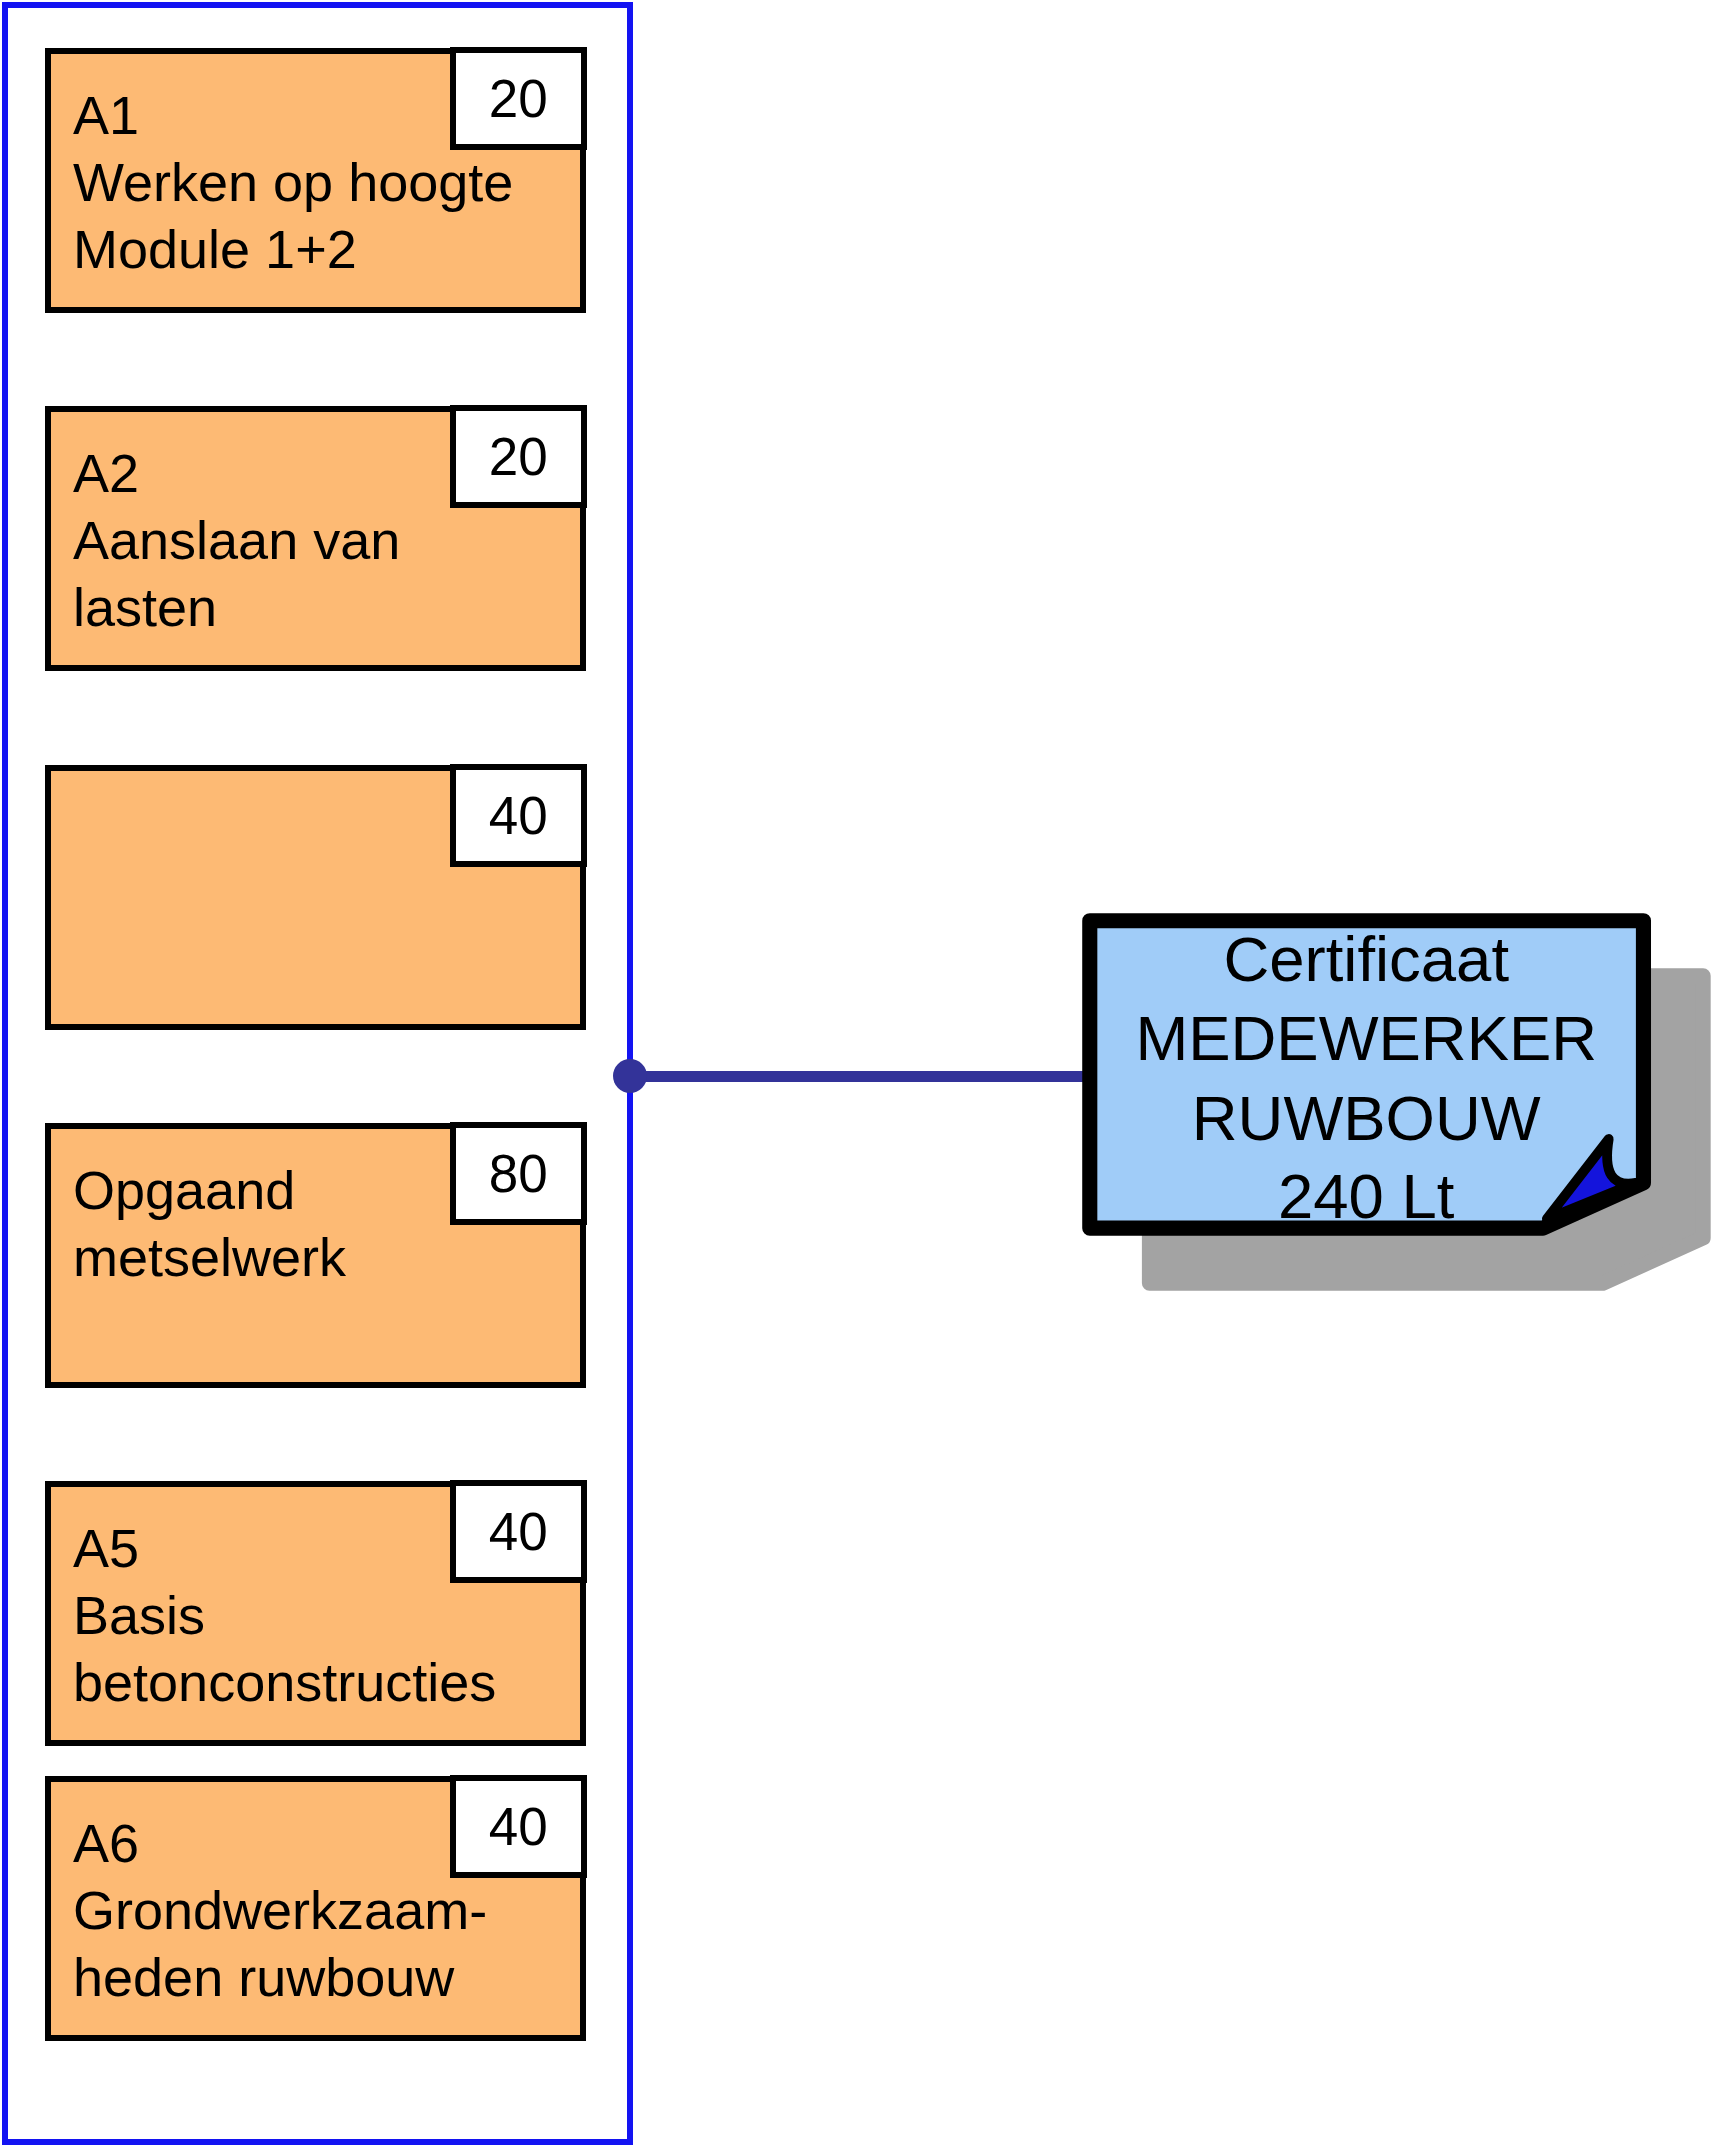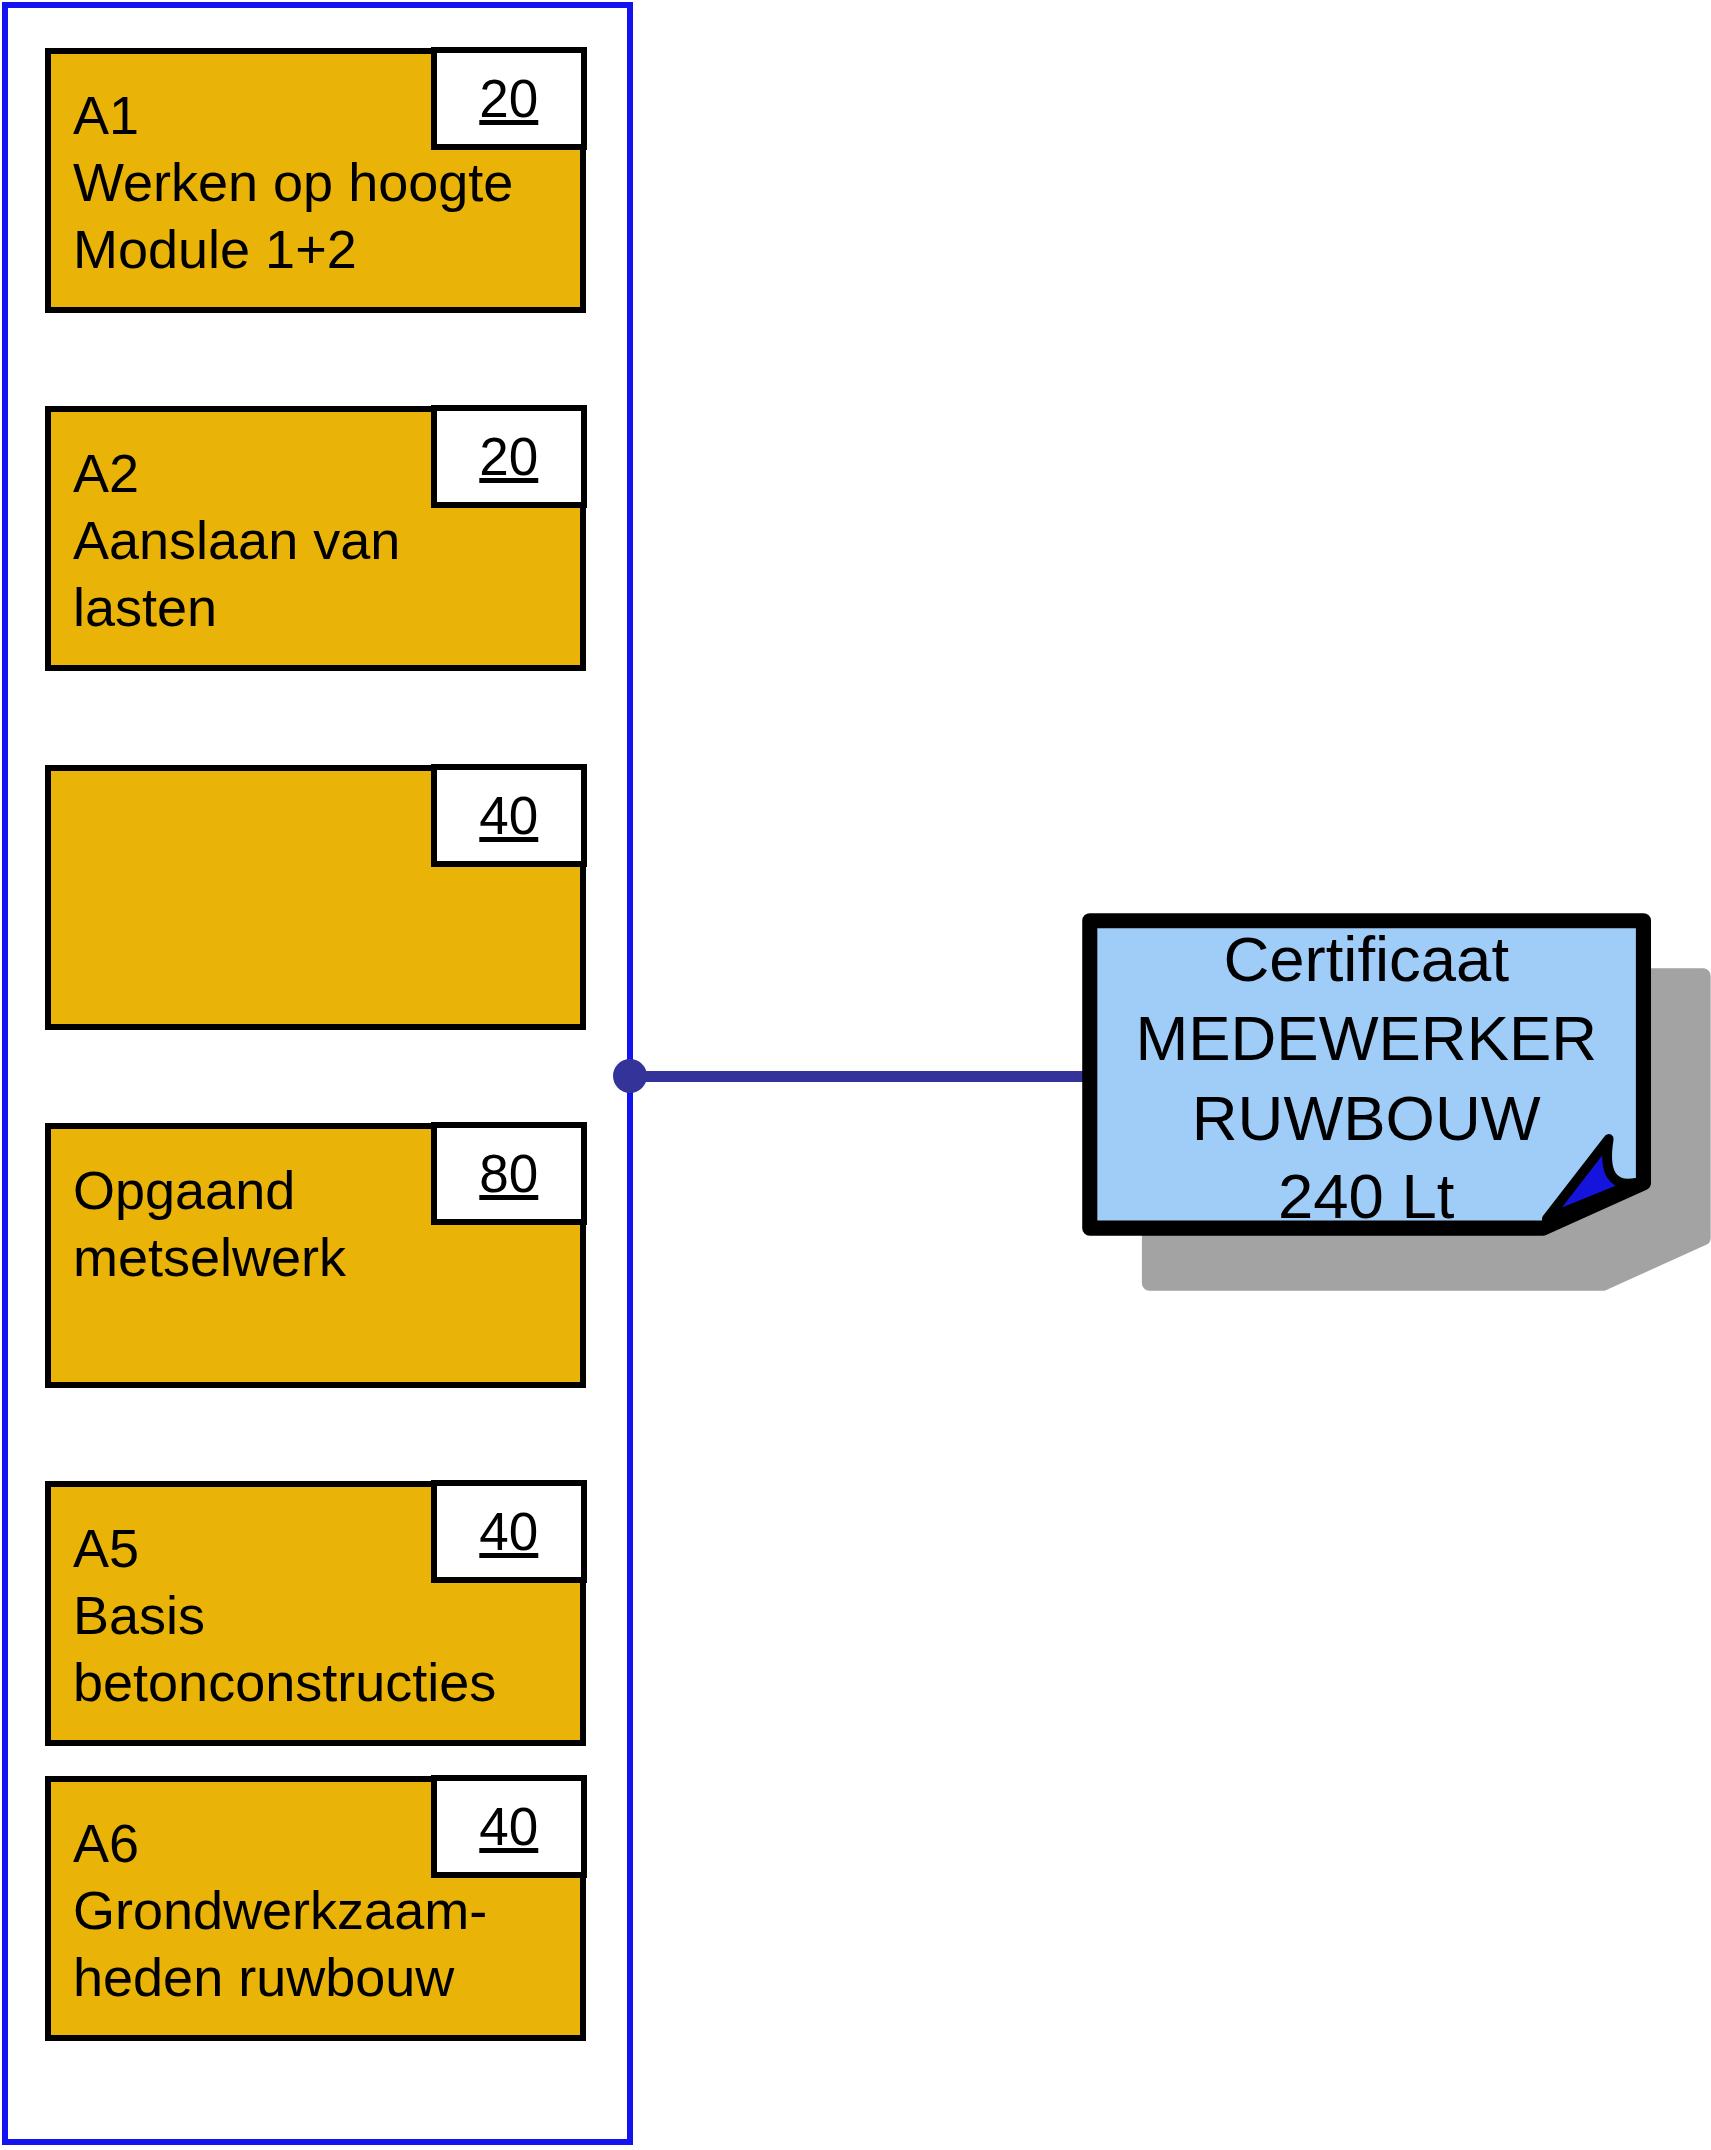--- a/index.html
+++ b/index.html
@@ -19,40 +19,39 @@
     border: 6.8px solid #1313F2;
     box-sizing: border-box;
     background: transparent;
   }
   .module-box {
     position: absolute;
     left: 45px;
     width: 541px; height: 265px;
     border: 6.8px solid #000000;
     box-sizing: border-box;
-    background: #eab308;
+    background: #fdba74;
     padding: 28px 9px 0 22px;
   }
   .module-label, .module-title {
     font-size: 54px;
     line-height: 67px;
     letter-spacing: 0;
   }
   .module-title { white-space: pre-line; }
   .hours-badge {
     position: absolute;
     top: -6.8px; right: -6.8px;
-    width: 156px; height: 103px;
+    width: 137px; height: 103px;
     border: 6.8px solid #000000;
     box-sizing: border-box;
     background: #ffffff;
     display: flex;
     align-items: center;
     justify-content: center;
-    text-decoration: underline;
   }
   .hours-value { font-size: 53px; }
   .connector-line {
     position: absolute;
     left: 630px; top: 1071px;
     width: 459px; height: 10.6px;
     background: #333399;
   }
   .connector-dot {
     position: absolute;

